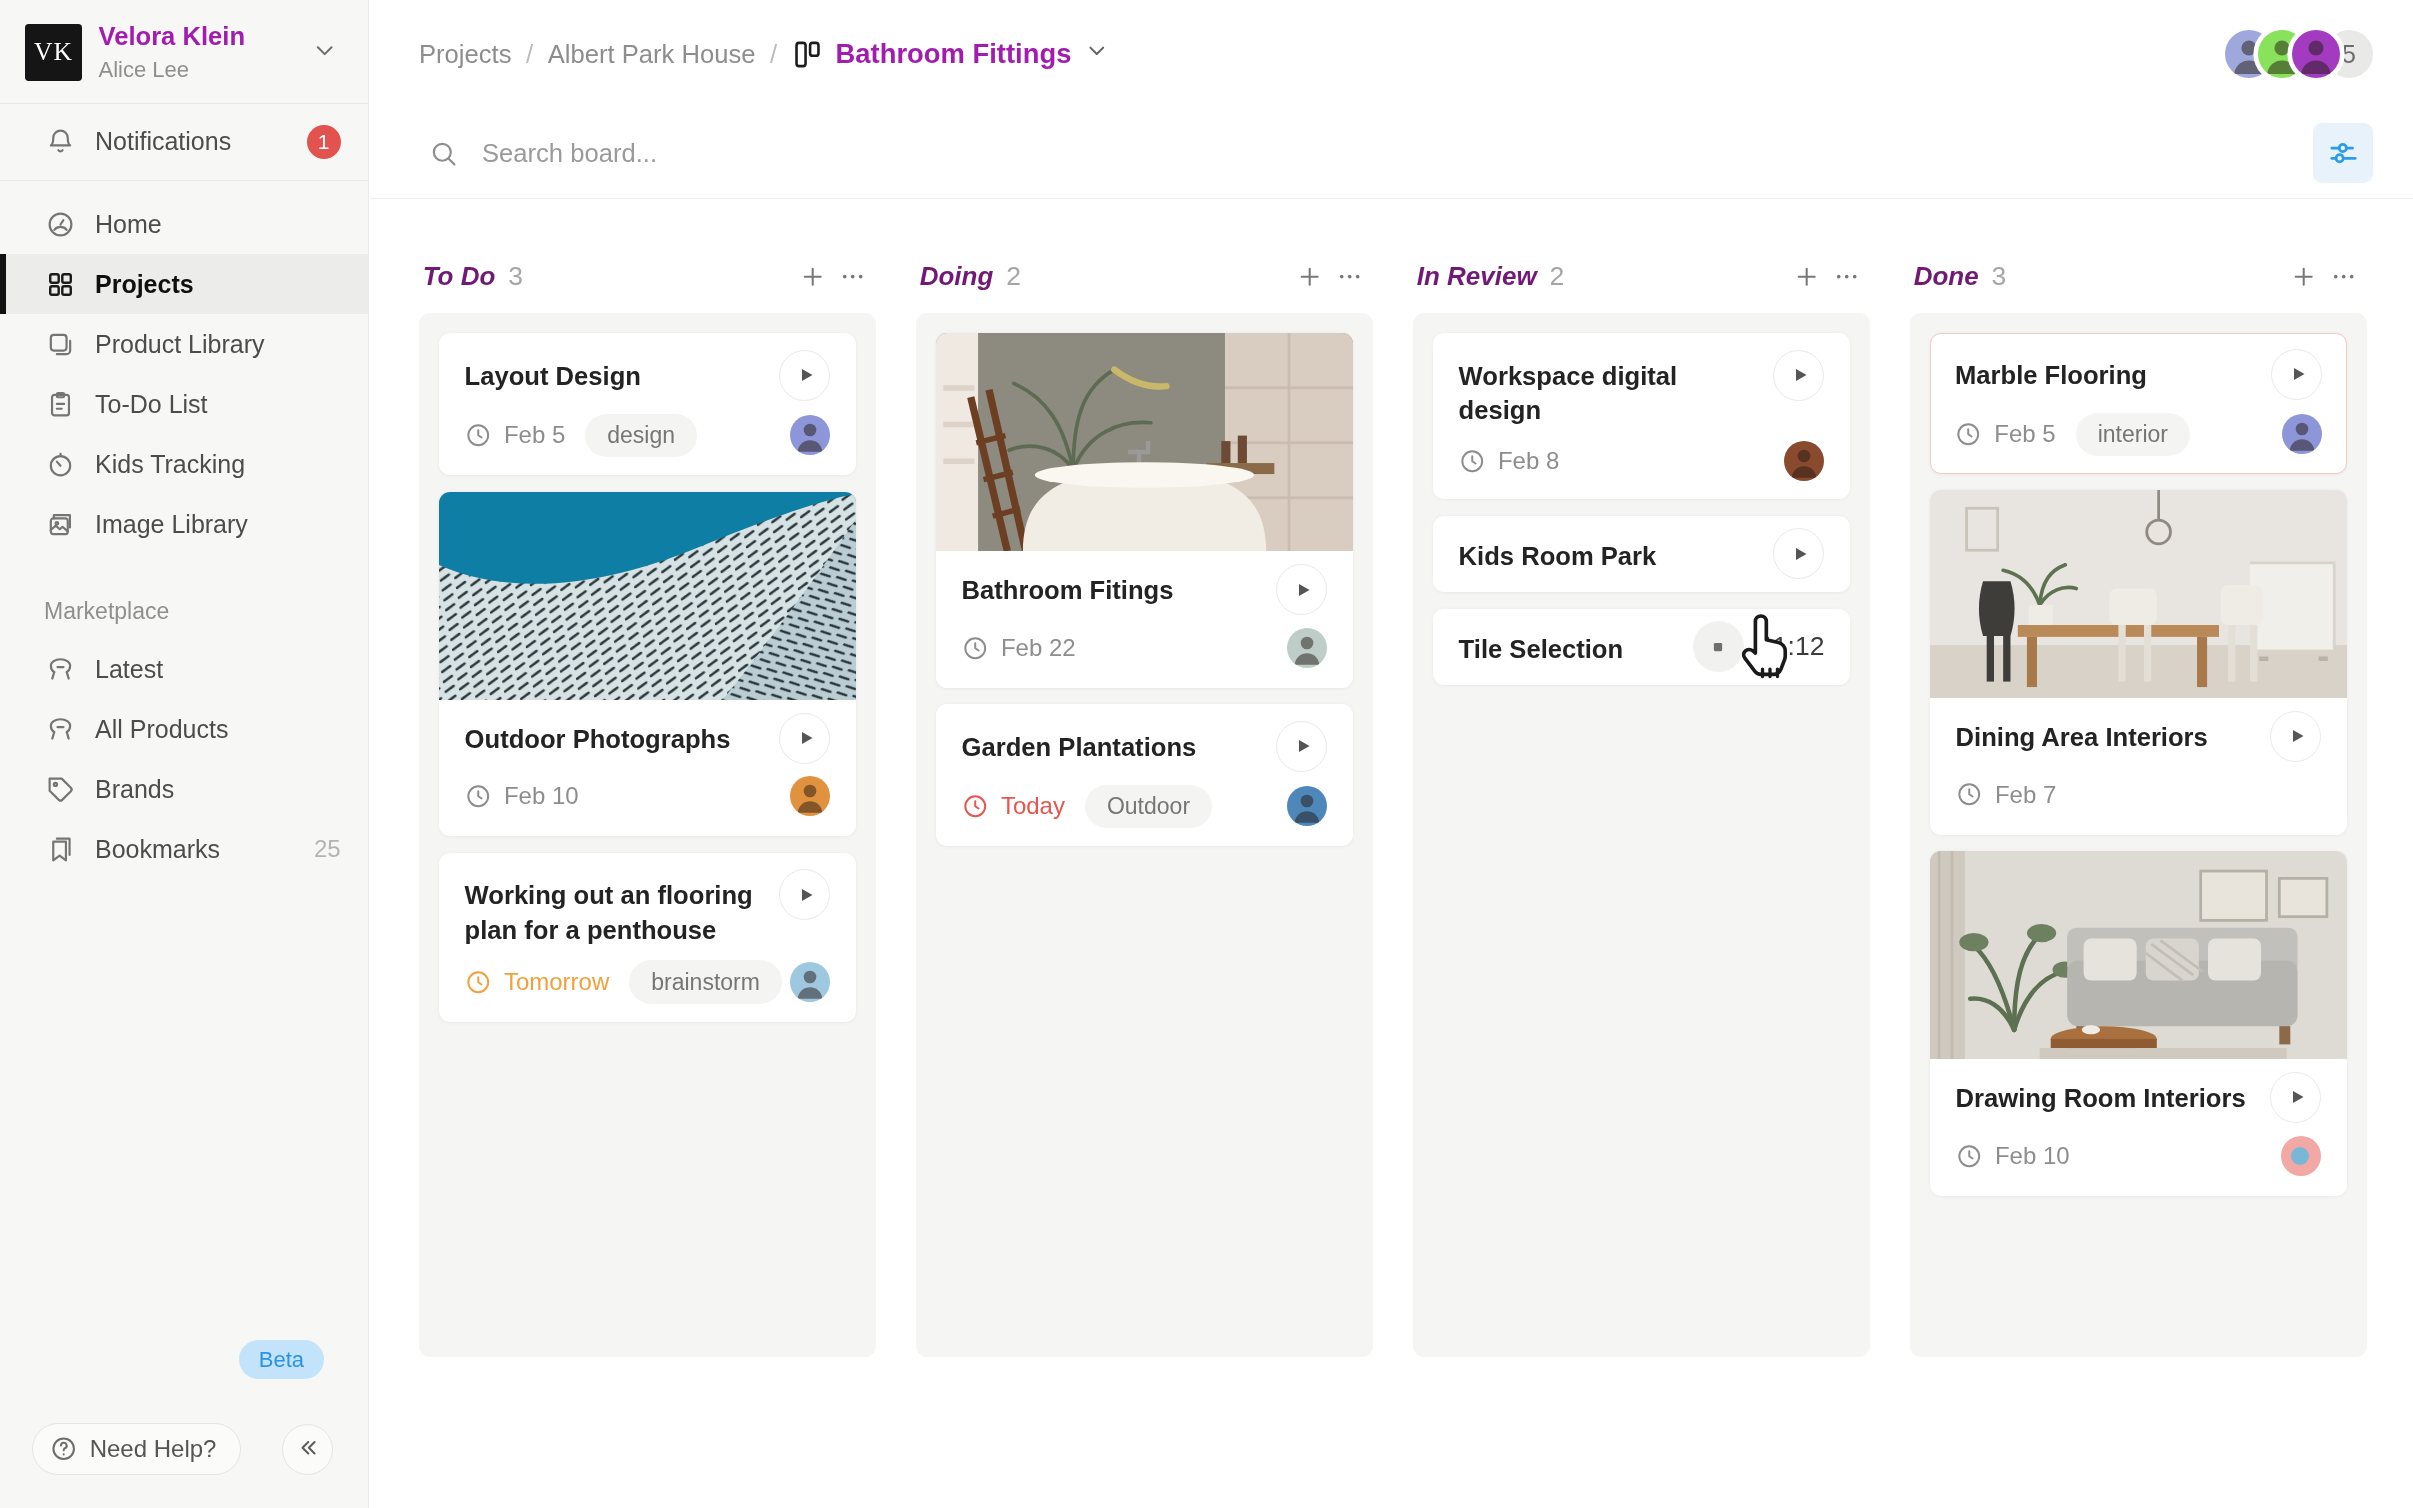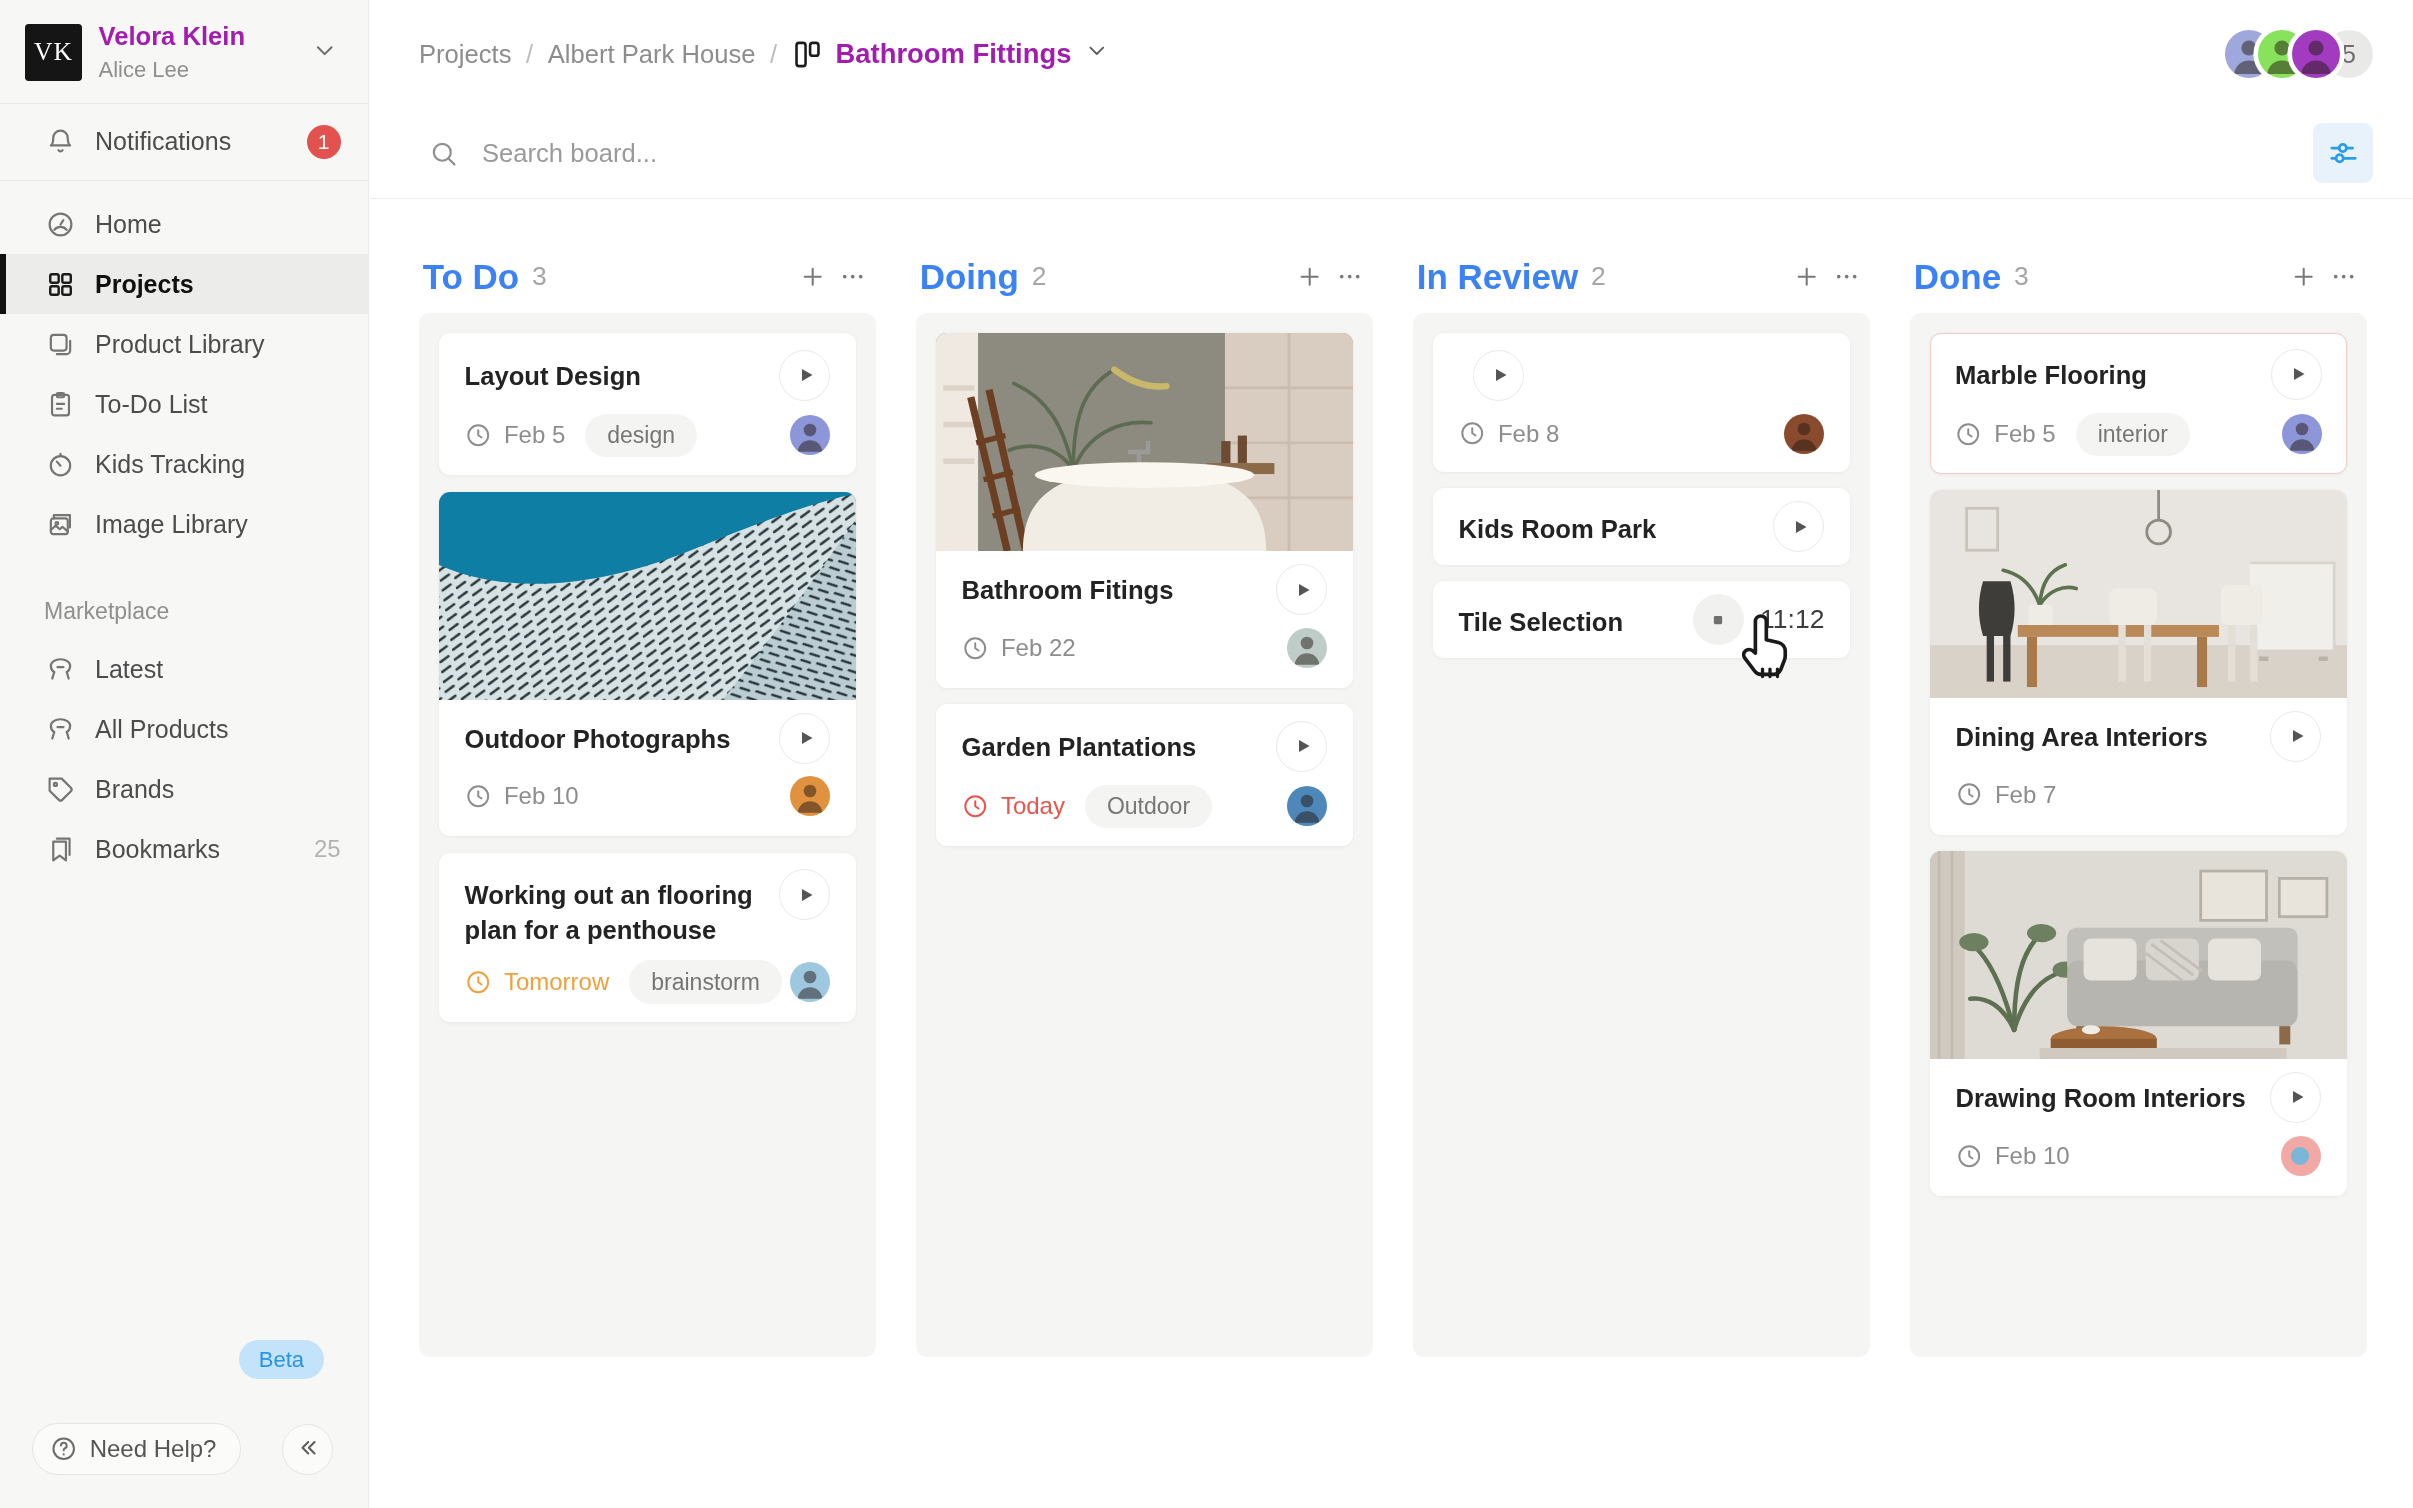--- a/index.html
+++ b/index.html
@@ -61,21 +61,21 @@
                   font-family:"Liberation Sans", sans-serif; }
   .search-input::placeholder { color:#9a9a9a; }
   .filter-btn { width:60px; height:60px; border-radius:9.1px; background:#e7f2fb; color:#2b9ce8; border:none; cursor:pointer;
                 display:flex; align-items:center; justify-content:center; }
   .filter-btn .ico { width:33px; height:33px; }
 
   
   .board { padding:59px 0 0 49px; display:flex; gap:40px; }
   .column { width:457px; flex:0 0 auto; }
   .col-head { display:flex; align-items:center; height:37px; margin-bottom:18.3px; padding:0 3.7px; }
-  .col-title { font-size:35px; font-weight:700; color:#3b82f6; }
+  .col-title { font-size:26px; font-weight:700; color:#701a75;font-style:italic; }
   .col-count { font-size:26.5px; color:#a6a6a6; margin-left:12.8px; flex:1; }
   .col-btn { background:none; border:none; color:#787878; cursor:pointer; width:40px; height:37px;
              display:flex; align-items:center; justify-content:center; }
   .col-btn .ico { width:27.4px; height:27.4px; }
   .col-body { background:#f5f5f4; border-radius:11px; min-height:1044px; padding:20px; display:flex; flex-direction:column; gap:16.5px; }
 
   .card { background:#fff; border-radius:11px; box-shadow:0 0.9px 3.7px rgba(20,20,20,.05); padding:16.5px 25.6px 18.3px; cursor:pointer; }
   .card.highlight { border:1.8px solid #f5cbc3; padding:14.6px 24px 16.5px; }
   .card.slim { padding:12.8px 25.6px; }
   .card.has-img { padding:0; overflow:hidden; }
@@ -573,20 +573,21 @@
                   <circle cx="5" cy="12" r="1.6" fill="currentColor"></circle>
                   <circle cx="12" cy="12" r="1.6" fill="currentColor"></circle>
                   <circle cx="19" cy="12" r="1.6" fill="currentColor"></circle>
                 </svg></span>
           </button>
         </header>
         <div class="col-body">
 
           <div class="card">
             <div class="card-top">
+              <div class="card-title">Workspace digital design</div>
               <button class="play-btn">
                 <span class="ico"><svg viewBox="0 0 24 24">
                       <polygon points="8,6 18.5,12 8,18" fill="currentColor"></polygon>
                     </svg></span>
               </button>
             </div>
             <div class="card-meta">
               <span class="clock-ico"><svg viewBox="0 0 24 24" class="ic">
                     <circle cx="12" cy="12" r="9"></circle>
                     <path d="M12 7.5V12l3 2"></path>

